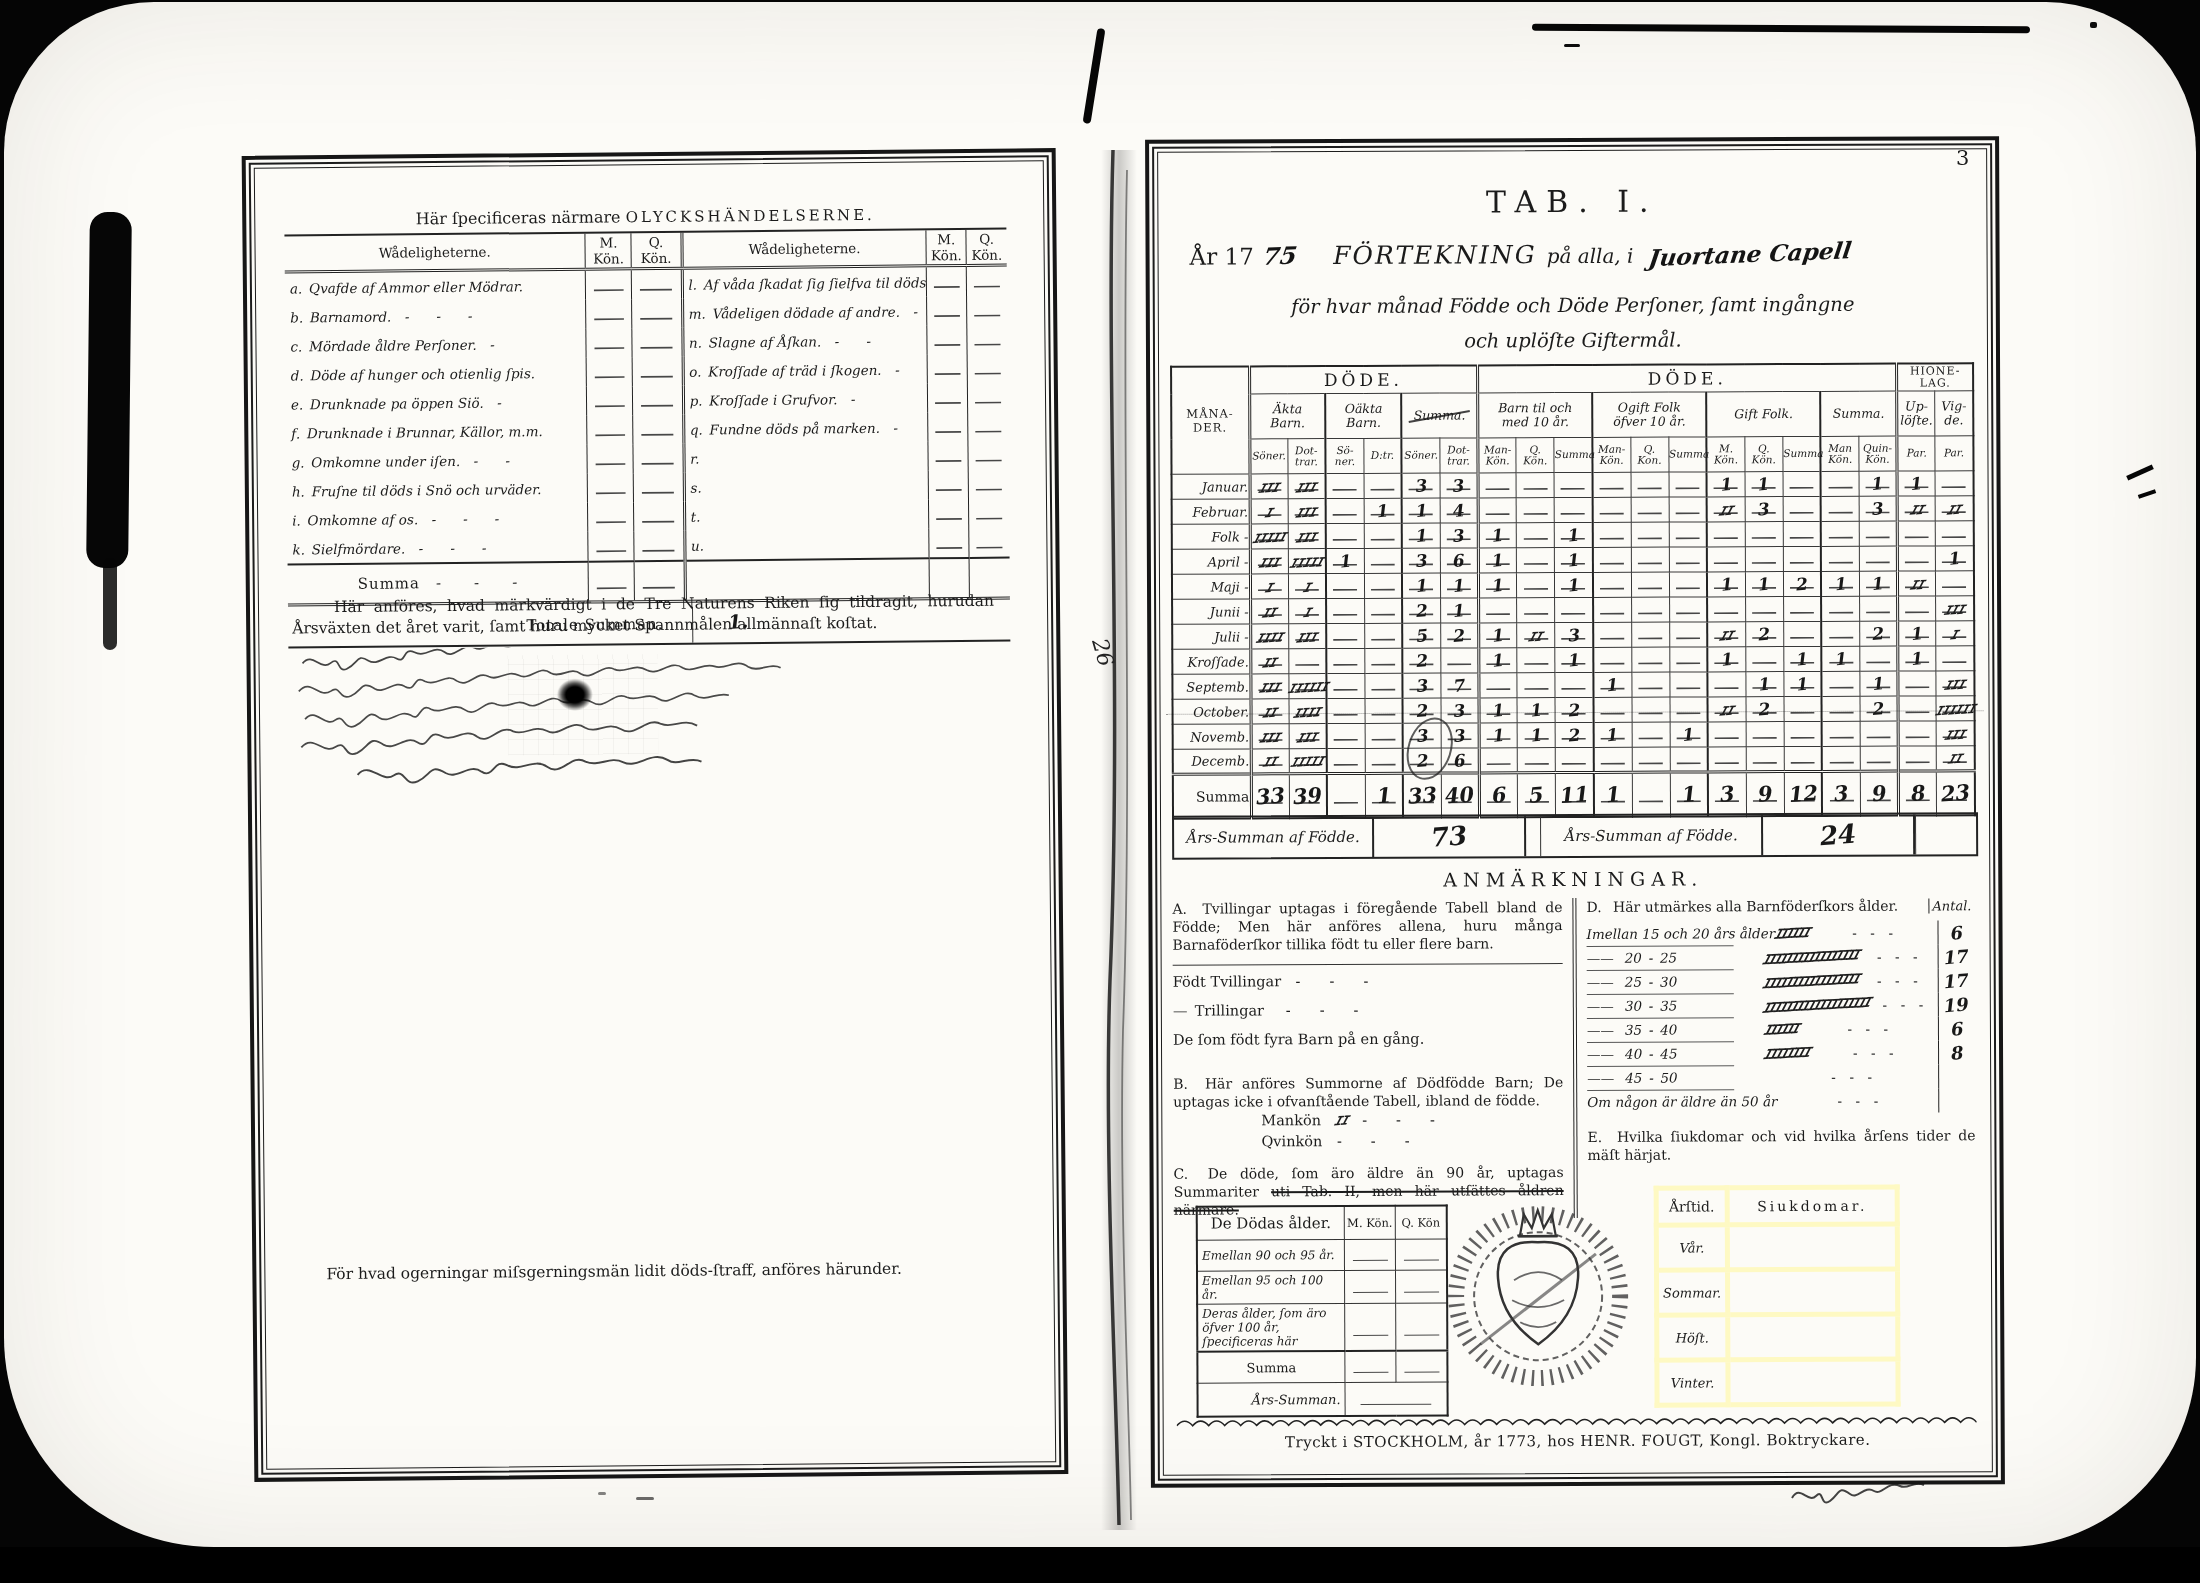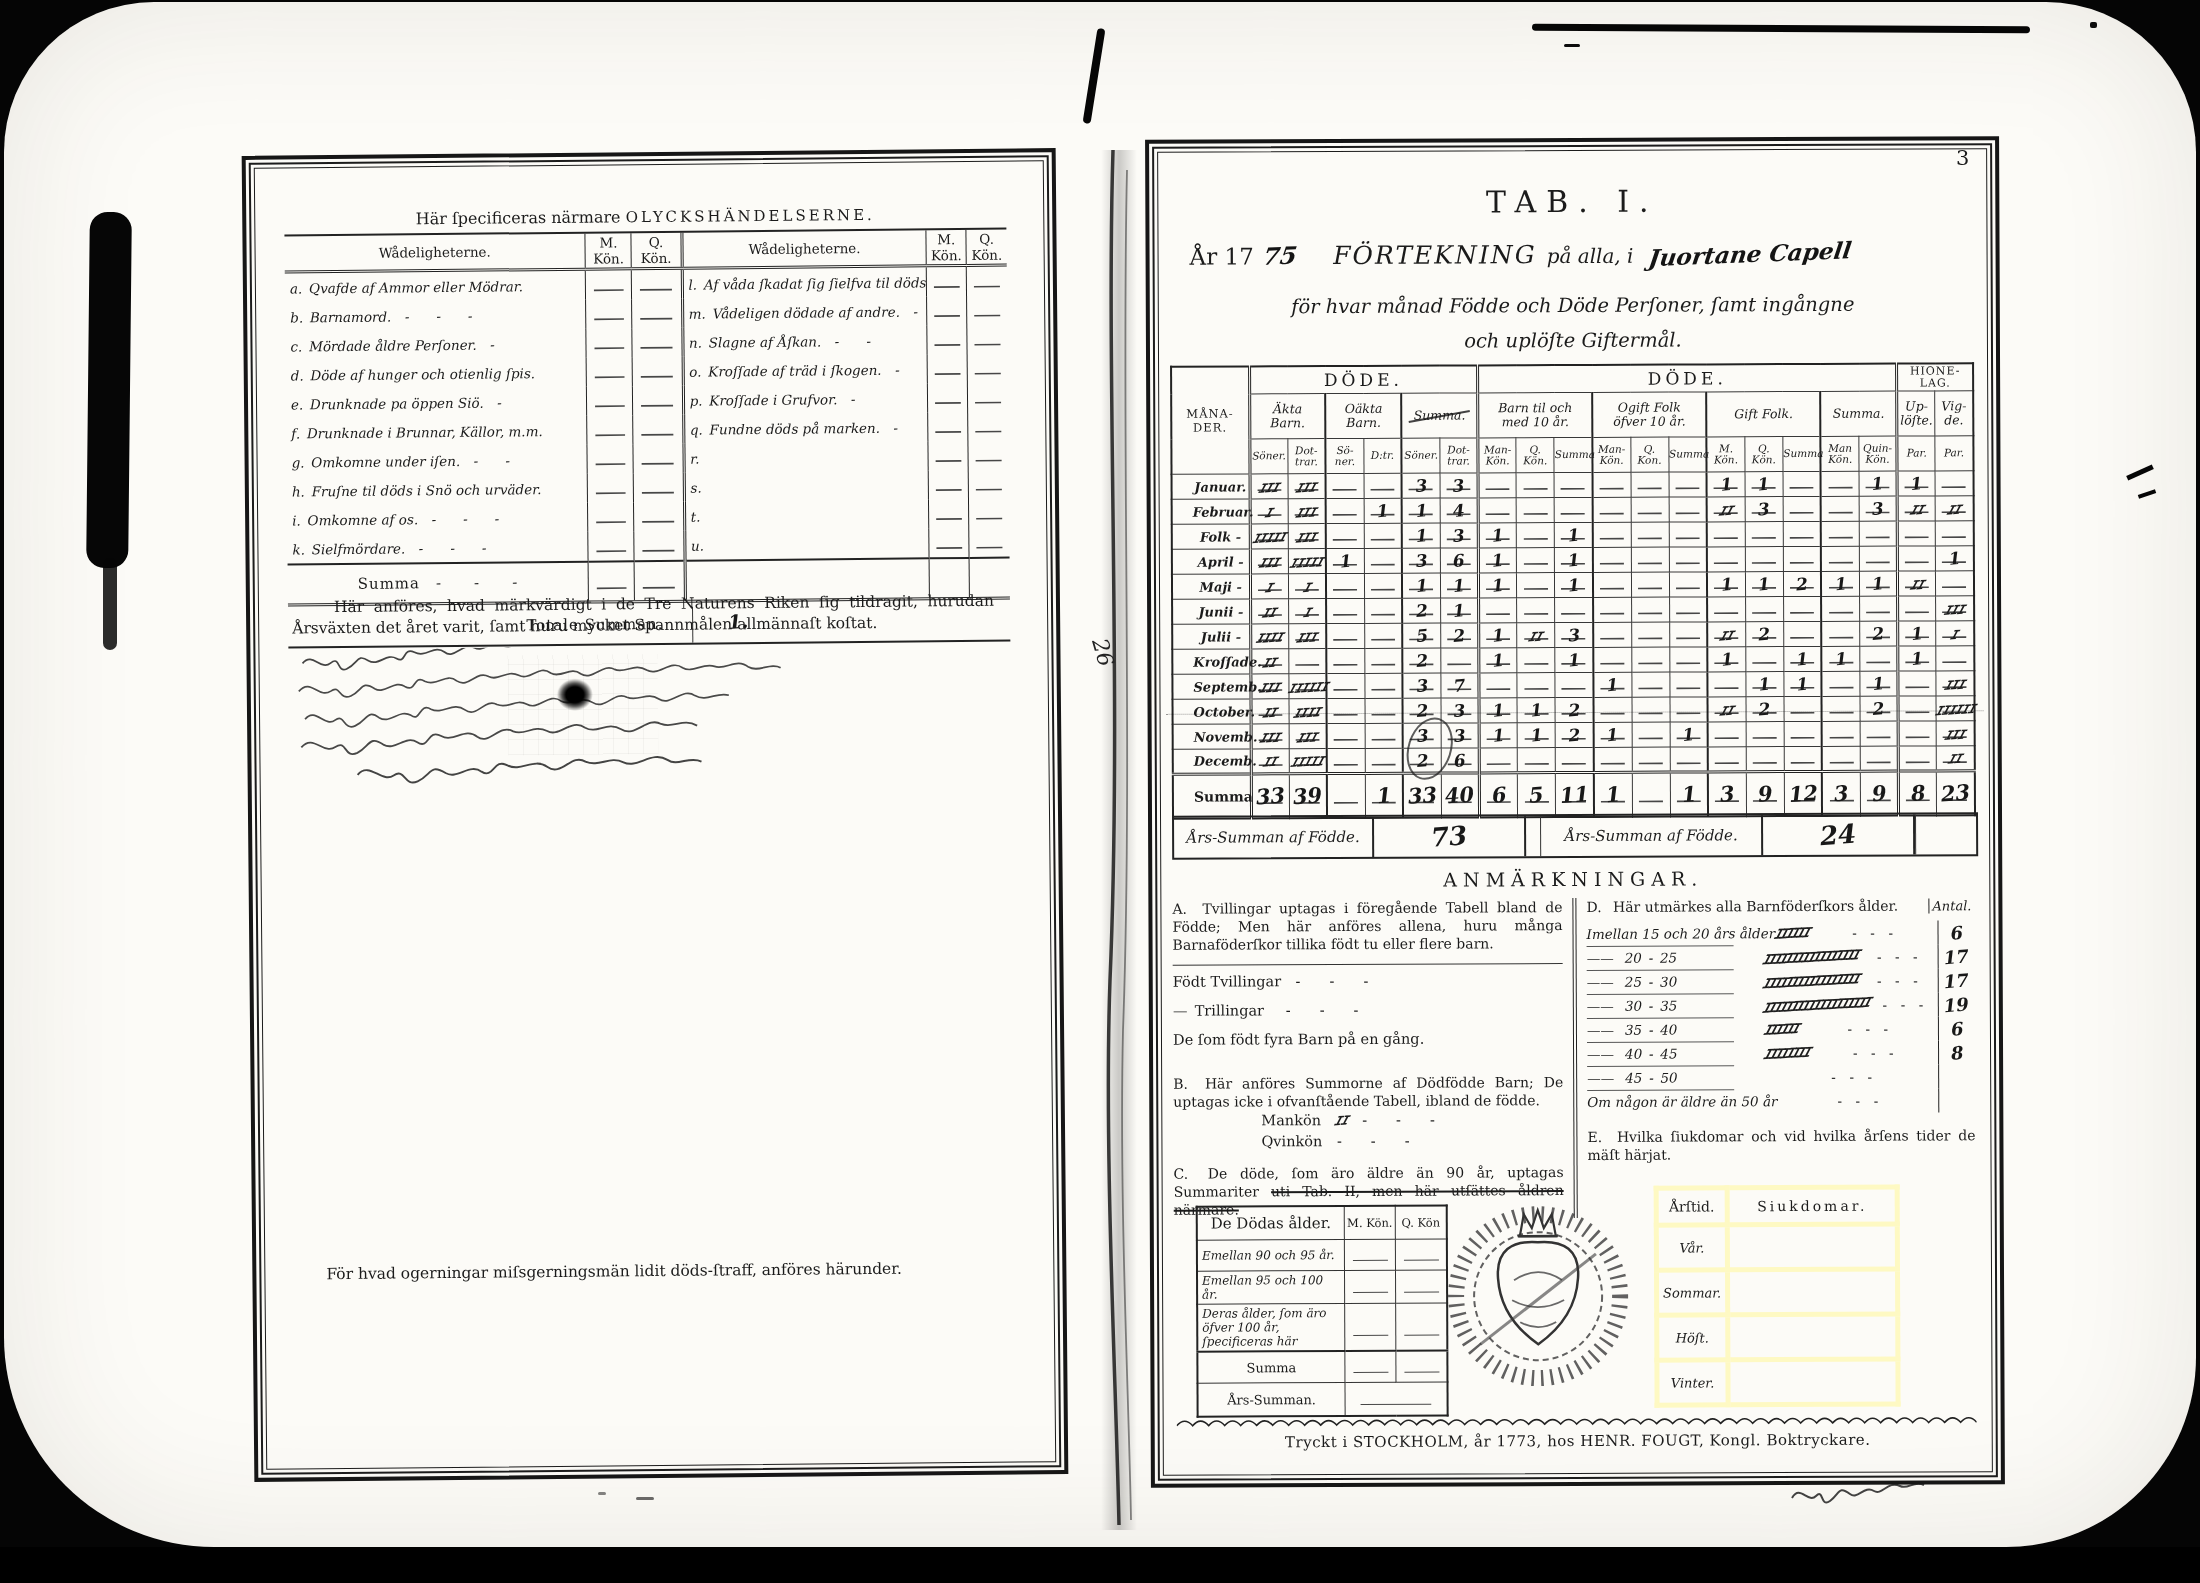--- a/index.html
+++ b/index.html
@@ -63,21 +63,21 @@
   table.mt{border-collapse:collapse;table-layout:fixed;width:802px;border:2.5px solid #222;}
   .mt th,.mt td{border:1px solid #383838;padding:0;text-align:center;vertical-align:middle;}
   .mt .bl2{border-left:2.2px solid #222;}
   .mt .bl3{border-left:3px double #222;}
   .mt .gh{font-size:17px;font-weight:normal;letter-spacing:4px;height:26px;}
   .mt .gh.hl{font-size:11px;letter-spacing:1px;white-space:pre-line;line-height:1.1;}
   .mt .mcol{font-size:11.5px;letter-spacing:1px;white-space:pre-line;text-transform:uppercase;font-weight:normal;}
   .mt .sgc{font-style:italic;font-size:12.5px;font-weight:normal;white-space:pre-line;line-height:1.15;height:44px;}
   .mt .lfc{font-style:italic;font-size:10.5px;font-weight:normal;white-space:pre-line;line-height:1.05;height:34px;}
   .mt .mrow{height:25px;}
-  .mt .mname{font-style:italic;font-size:13px;font-weight:bold;text-align:center;padding-left:20px;border-right:3px double #222;}
+  .mt .mname{font-style:italic;font-size:13px;font-weight:normal;text-align:right;padding-left:12px;border-right:3px double #222;}
   .mt .cv{font-size:17px;}
   .mt .srow{height:44px;}
   .mt .srow td,.mt .srow th{border-top:3px double #222;}
   .mt .sumlab{font-style:normal;font-size:14px;}
   .mt .sv{font-size:21px;}
   .scrib{position:relative;}
   .scrib::after{content:"";position:absolute;left:8%;top:50%;width:84%;border-top:2px solid rgba(20,20,20,.8);transform:rotate(-10deg);}
   .loop-scribble{position:absolute;left:236px;top:352px;width:40px;height:60px;border:2px solid rgba(25,25,25,.7);
      border-radius:50%;transform:rotate(18deg);}
   .scanline{position:absolute;left:0;width:100%;top:556px;border-top:1px dotted rgba(0,0,0,.40);}
@@ -118,21 +118,21 @@
   
   .dodas{position:absolute;top:1048px;left:28px;border-collapse:collapse;width:252px;border:2.5px solid #222;}
   .dodas th,.dodas td{border:1px solid #333;margin-left:36px;}
   .dd-title{font-size:15px;font-weight:normal;height:30px;}
   .dd-h{font-size:11.5px;font-weight:normal;width:48px;}
   .dd-lab{font-style:italic;font-size:12px;padding:2px 4px;height:26px;}
   .dd-val{background-image:linear-gradient(#474747,#474747);background-repeat:no-repeat;background-size:70% 1.4px;background-position:center 70%;}
   .dd-sum td{border-top:2.5px double #222;height:26px;}
   .dd-ars td{height:28px;}
   .dodas .c{text-align:center;font-style:normal;font-size:13px;}
-  .dodas .i{}
+  .dodas .i{font-style:italic;text-align:right;}
   .seal{position:absolute;top:1028px;left:272px;}
   .arstid{position:absolute;top:1030px;left:486px;border-collapse:collapse;width:246px;border:2.5px solid #222;}
   .arstid th,.arstid td{border:5px solid #fef9c3;}
   .se-h{font-size:14px;font-weight:normal;height:30px;}
   .se-h.sp{letter-spacing:3px;}
   .se-lab{font-style:italic;font-size:13px;text-align:center;width:64px;height:38px;}
   .wavy{position:absolute;top:1262px;left:8px;}
   .print-line{position:absolute;top:1276px;width:100%;text-align:center;font-size:15px;letter-spacing:.5px;margin:0;}
   
   .black-strip{position:absolute;left:0;top:1547px;width:2200px;height:36px;background:#000;}

